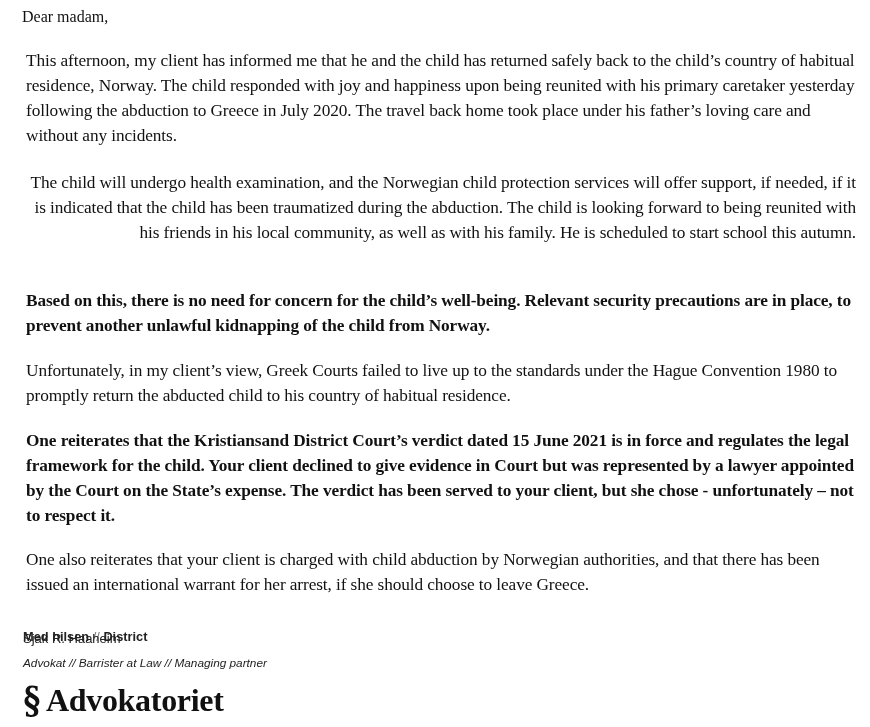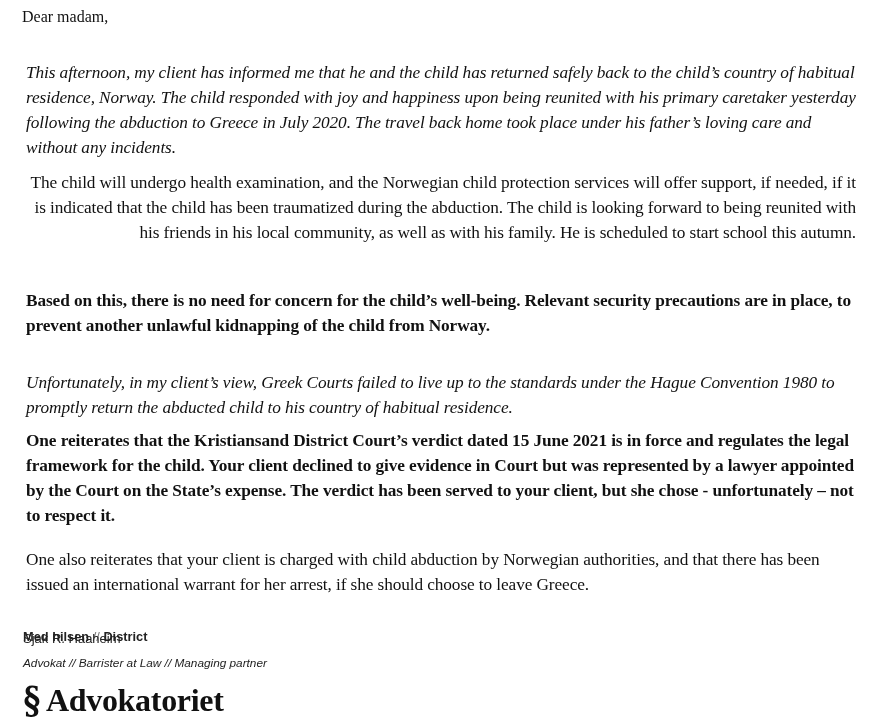--- a/index.html
+++ b/index.html
@@ -1,23 +1,23 @@
 <!DOCTYPE html>
 <html><head>
   <meta charset="utf-8">
   <style>
     html, body { margin: 0; padding: 0; background: #ffffff; }
     body { width: 870px; height: 727px; overflow: hidden; position: relative; color: #111; }
     .letter { position: absolute; left: 26px; top: 0; width: 840px; font-family: "Liberation Serif", serif; font-size: 17.3px; line-height: 25px; letter-spacing: -0.1px; }
     .salutation { position: absolute; left: 22px; top: 8px; margin: 0; }
     .para { position: absolute; left: 26px; margin: 0; width: 830px; }
-    #p1 { top: 60px; font-style: italic; }
+    #p1 { top: 48px; }
     #p2 { top: 170px; text-align: right; }
     #p3 { top: 288px; font-weight: bold; }
-    #p4 { top: 370px; font-style: italic; }
+    #p4 { top: 358px; }
     #p5 { top: 428px; font-weight: bold; }
     #p6 { top: 547px; }
     .sig { position: absolute; left: 23px; font-family: "Liberation Sans", sans-serif; color: #222; }
     #sig-closing { top: 629px; font-size: 12.8px; font-weight: bold; }
     #sig-closing .sep { font-weight: normal; color: #777; }
     #sig-name { top: 631px; font-size: 13px; }
     #sig-title { top: 656px; font-size: 11.8px; font-style: italic; }
     .logo { position: absolute; left: 22px; top: 680px; display: flex; align-items: center; }
     .logo-mark { font-family: "DejaVu Serif", serif; font-size: 38px; line-height: 40px; font-weight: bold; color: #111; transform: scaleX(0.85); margin-right: 4px; }
     .logo-text { font-family: "Liberation Serif", serif; font-weight: bold; font-size: 32px; color: #111; letter-spacing: -0.3px; }

